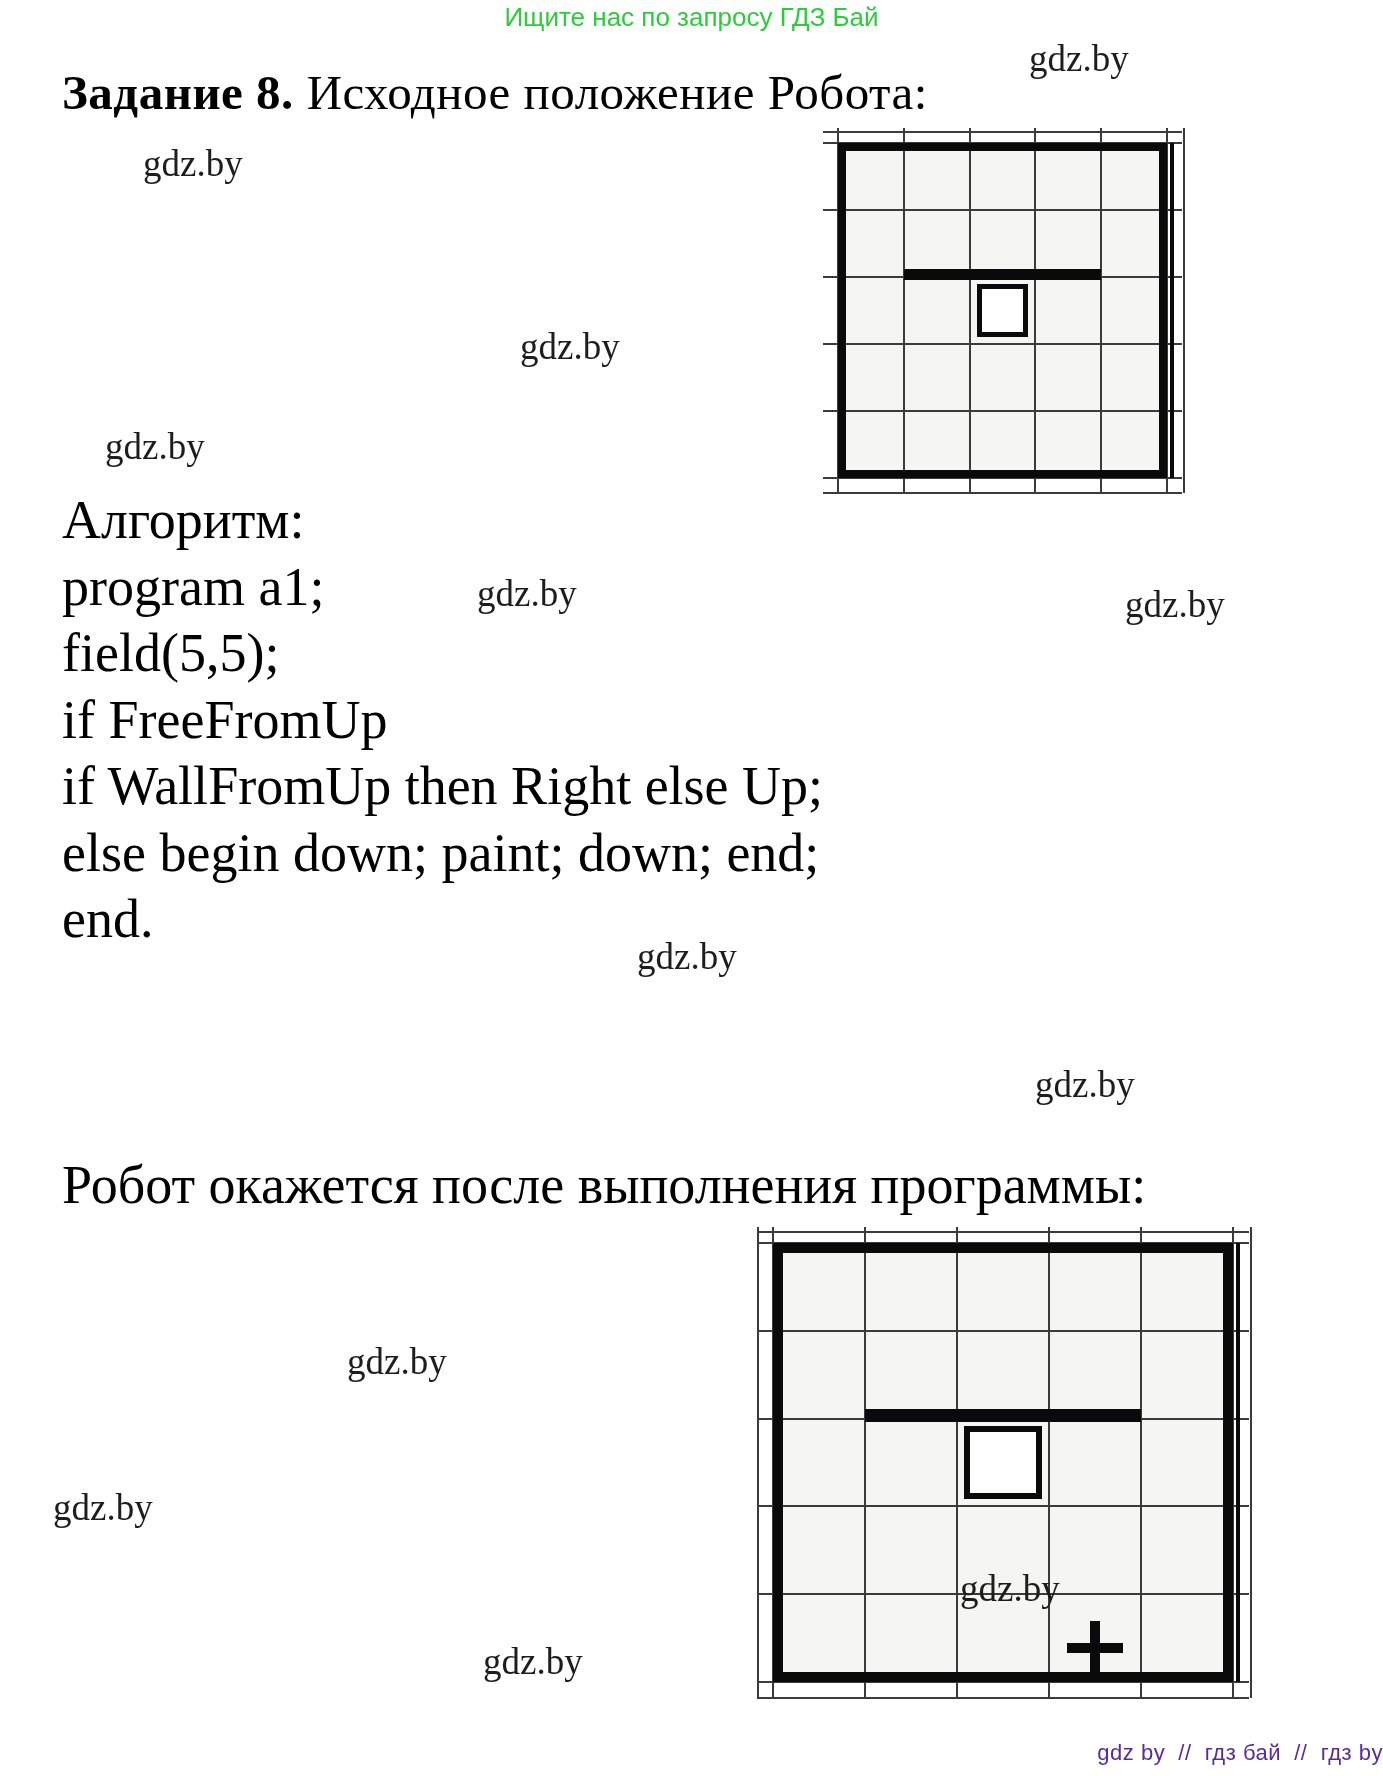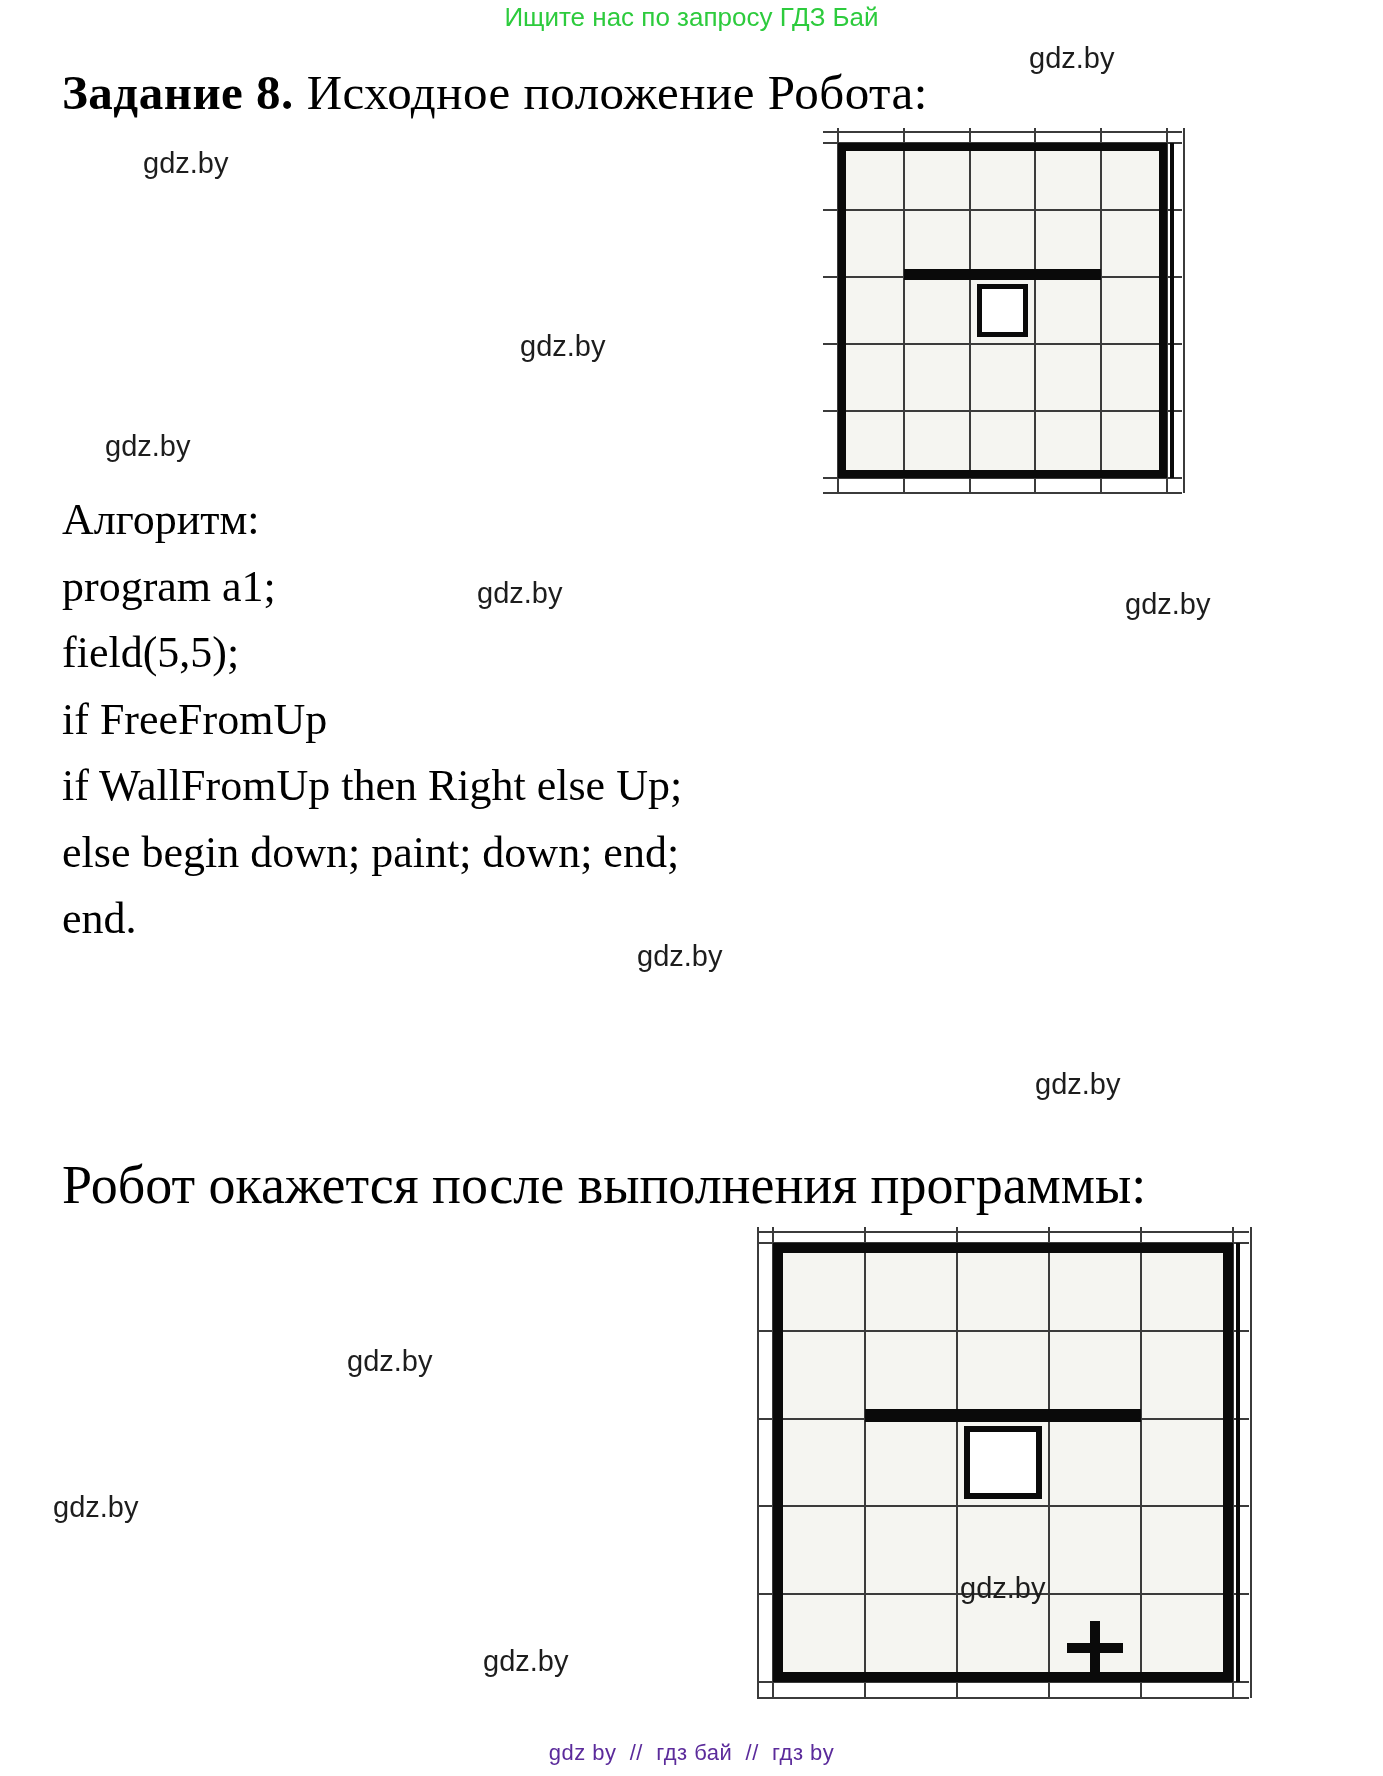--- a/index.html
+++ b/index.html
@@ -6,26 +6,26 @@
   #page{position:relative;width:1383px;height:1776px;background:#ffffff;
         font-family:"Liberation Serif", serif;overflow:hidden;}
 
   .promo{position:absolute;top:0;left:0;width:100%;text-align:center;
          font-family:"Liberation Sans", sans-serif;font-size:26px;line-height:34px;}
 
   .title{position:absolute;left:62px;top:64px;font-size:49px;line-height:1.2;
          color:#000;white-space:nowrap;letter-spacing:0.5px;}
   .title b{font-weight:bold;}
 
-  .code{position:absolute;left:62px;top:487px;font-size:44px;line-height:66.5px;
+  .code{position:absolute;left:62px;top:487px;font-size:54px;line-height:66.5px;
         color:#000;white-space:pre;}
   .result-heading{position:absolute;left:62px;top:1152px;font-size:54px;line-height:66.5px;
         color:#000;white-space:nowrap;}
 
-  .wm{position:absolute;font-family:Liberation Sans, sans-serif;font-size:29px;
+  .wm{position:absolute;font-family:Liberation Serif, serif;font-size:37px;
       line-height:33px;z-index:6;}
 
   .footer{position:absolute;left:0;top:1740px;width:100%;text-align:center;
           font-family:"Liberation Sans", sans-serif;font-size:22px;letter-spacing:0.5px;
           white-space:pre;}
 
   .grid{position:absolute;z-index:1;}
   .grid .bg{position:absolute;left:0;top:0;right:0;bottom:0;}
   .gl{position:absolute;}
   .gborder{position:absolute;}
@@ -108,14 +108,14 @@
       <div class="wm" style="left: 477px; top: 577px; color: rgb(29, 29, 29);">gdz.by</div>
       <div class="wm" style="left: 1125px; top: 588px; color: rgb(29, 29, 29);">gdz.by</div>
       <div class="wm" style="left: 637px; top: 940px; color: rgb(29, 29, 29);">gdz.by</div>
       <div class="wm" style="left: 1035px; top: 1068px; color: rgb(29, 29, 29);">gdz.by</div>
       <div class="wm" style="left: 347px; top: 1345px; color: rgb(29, 29, 29);">gdz.by</div>
       <div class="wm" style="left: 53px; top: 1491px; color: rgb(29, 29, 29);">gdz.by</div>
       <div class="wm" style="left: 960px; top: 1572px; color: rgb(29, 29, 29);">gdz.by</div>
       <div class="wm" style="left: 483px; top: 1645px; color: rgb(29, 29, 29);">gdz.by</div>
     </div>
 
-  <div class="footer" style="color: rgb(91, 43, 155);">gdz by  //  гдз бай  //  гдз by</div>
+  <div class="footer" style="color: rgb(91, 43, 155); text-align: right;">gdz by  //  гдз бай  //  гдз by</div>
 </div>
 
 </body></html>

